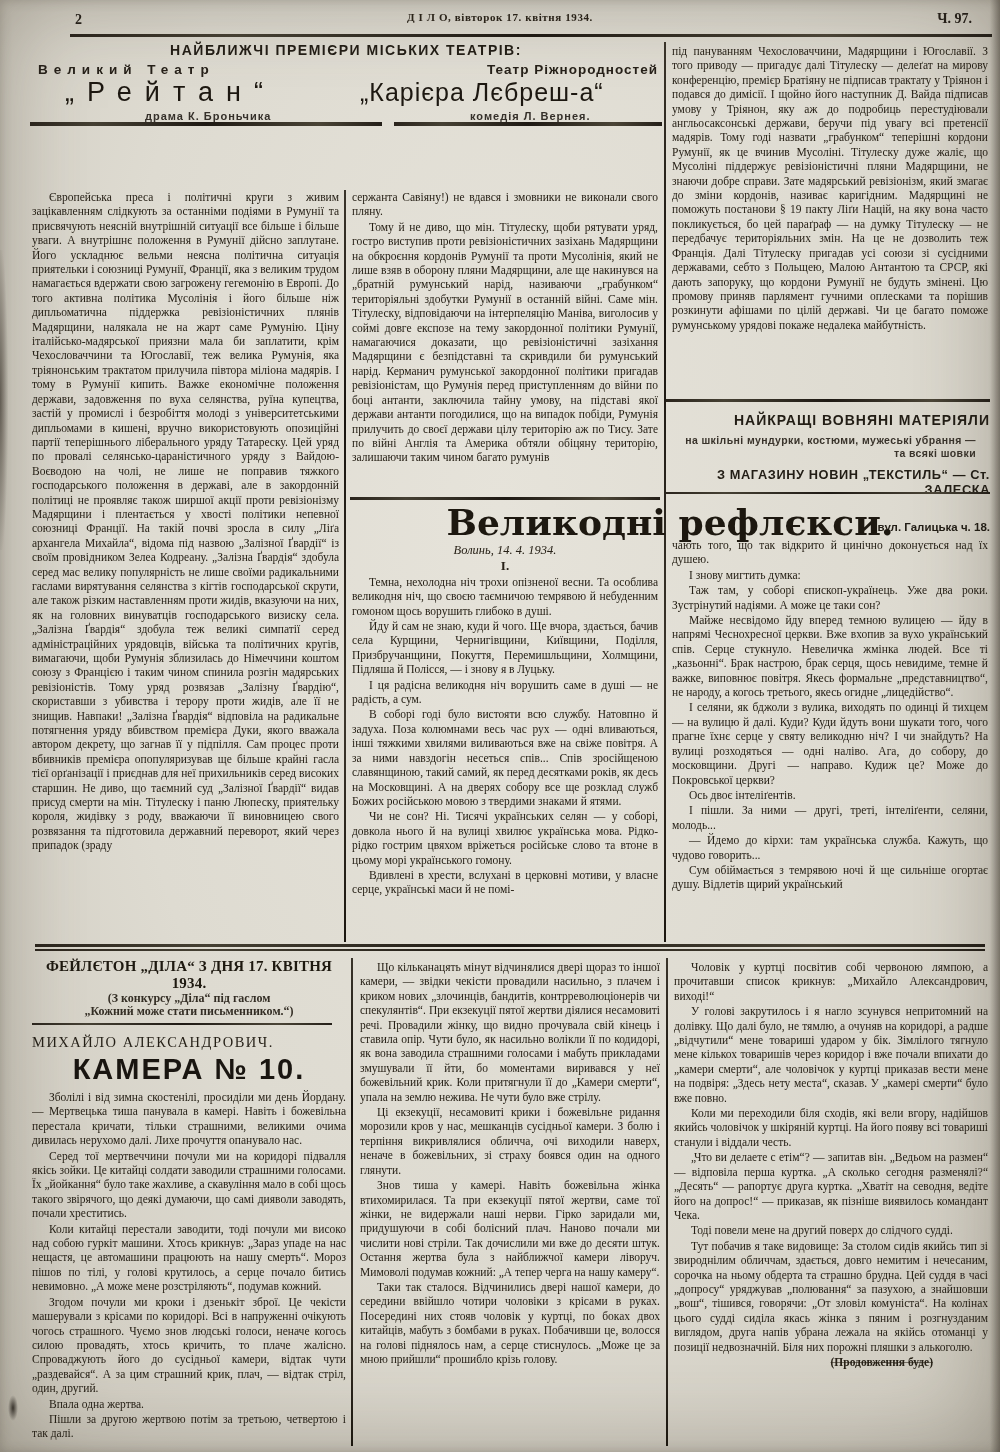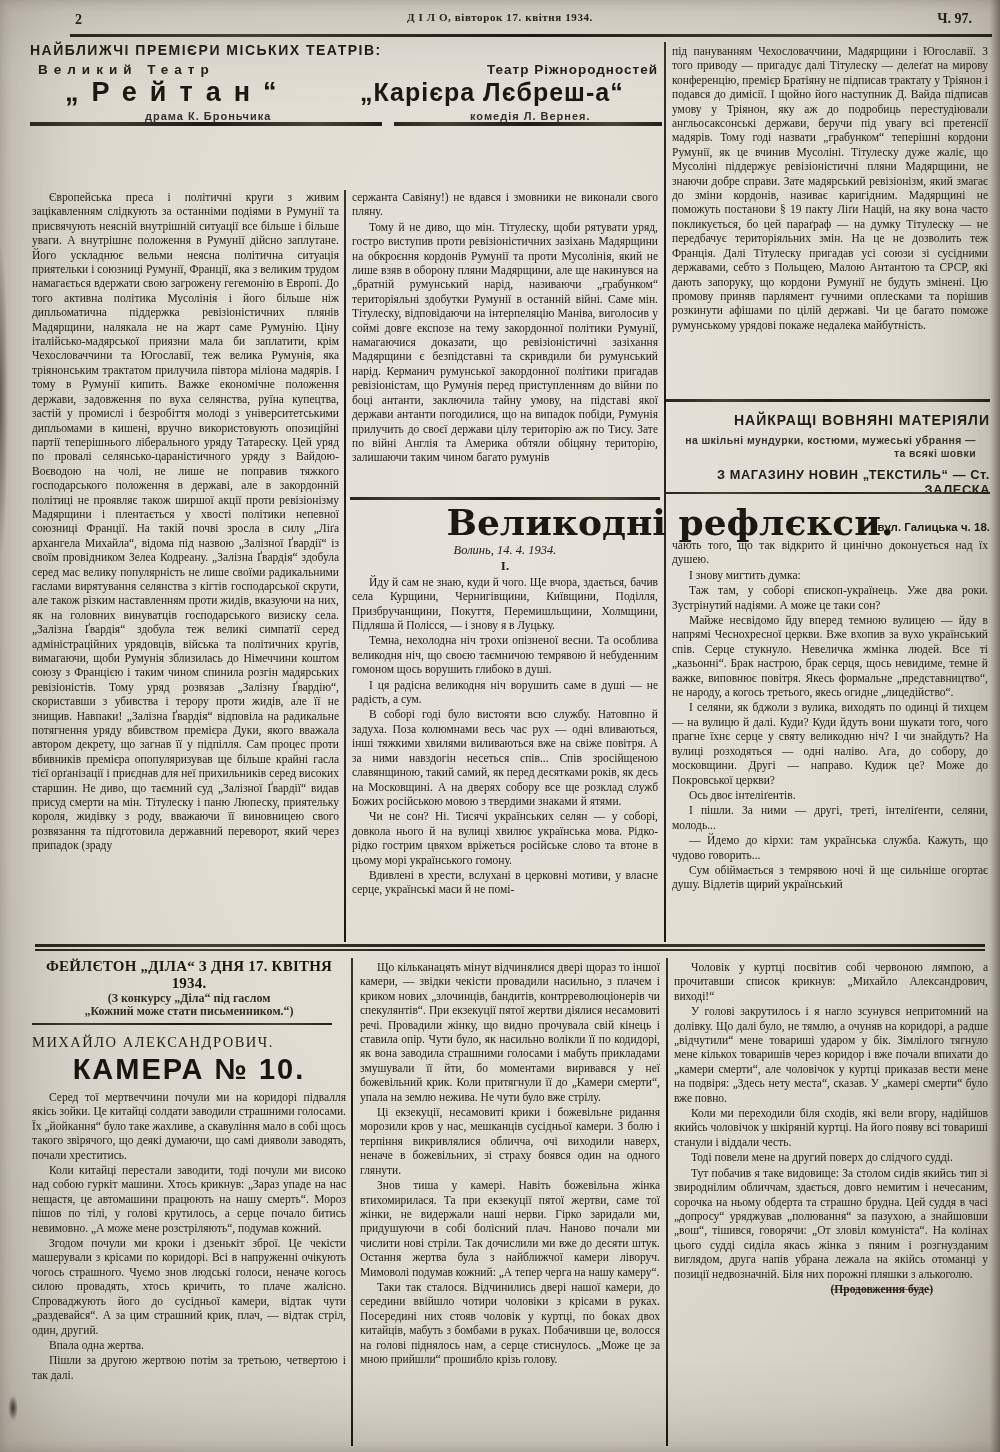--- a/index.html
+++ b/index.html
@@ -10,24 +10,24 @@
     font-family:"Liberation Serif", serif; color:#262019;}
   .abs{position:absolute;}
   
   .hrule{background:linear-gradient(90deg,#2a241c 0%,#454033 18%,#1e1913 50%,#4a4436 82%,#241f18 100%);}
   .vrule{background:linear-gradient(180deg,#3a342a,#17130e 30%,#3c362c 70%,#1b160f);width:2px;}
   
   .hdr-num{font-weight:bold;font-size:14px;}
   .hdr-mast{width:100%;text-align:center;font-size:11px;font-weight:bold;letter-spacing:.6px;color:#2a2319;}
   .hdr-issue{font-weight:bold;font-size:14px;}
   
-  .th-head{width:100%;text-align:left;font-family:"Liberation Sans",sans-serif;font-weight:bold;
+  .th-head{width:100%;text-align:center;font-family:"Liberation Sans",sans-serif;font-weight:bold;
     font-size:14px;letter-spacing:1.5px;color:#221d15;}
   .th-venue{font-family:"Liberation Sans",sans-serif;font-weight:bold;font-size:13.5px;letter-spacing:6px;}
-  .th-title{font-family:"Liberation Sans",sans-serif;font-weight:bold;font-size:27px;color:#1c1710;}
+  .th-title{font-family:"Liberation Sans",sans-serif;font-weight:normal;font-size:27px;color:#1c1710;}
   .th-note{font-family:"Liberation Sans",sans-serif;font-weight:bold;font-size:11px;letter-spacing:1px;color:#35302a;}
   
   .headline{font-family:"DejaVu Serif",serif;font-weight:bold;text-align:center;color:#1d1810;}
   
   .col{font-size:11.5px;line-height:14.4px;text-align:justify;overflow:hidden;color:#272117;}
   .col p{margin:0;text-indent:17px;}
   .col p.cont{text-indent:0;}
   .col p + p{margin-top:1px;}
   .dateline{text-align:center;font-style:italic;font-size:12.5px;text-indent:0 !important;}
   .sectno{text-align:center;font-weight:bold;font-size:13px;text-indent:0 !important;margin-top:2px !important;}
@@ -92,22 +92,22 @@
     <div class="ad-l3">З МАГАЗИНУ НОВИН „ТЕКСТИЛЬ“ — Ст. ЗАЛЕСКА</div>
     <div class="ad-l4">вул. Галицька ч. 18.</div>
   </div>
   <div class="abs hrule" style="left:666px;top:492px;width:324px;height:2px;"></div>
 
   <div class="abs headline" style="left:350px;top:501px;width:640px;font-size:36px;">Великодні рефлєкси.</div>
 
   <div class="abs col" style="left:352px;top:543px;width:306px;height:399px;">
     <p class="dateline">Волинь, 14. 4. 1934.</p>
     <p class="sectno">І.</p>
+    <p>Темна, нехолодна ніч трохи опізненої весни. Та особлива великодня ніч, що своєю таємничою темрявою й небуденним гомоном щось ворушить глибоко в душі.</p>
     <p>Йду й сам не знаю, куди й чого. Ще вчора, здається, бачив села Курщини, Чернигівщини, Київщини, Поділля, Призбручанщини, Покуття, Перемишльщини, Холмщини, Підляша й Полісся, — і знову я в Луцьку.</p>
-    <p>Темна, нехолодна ніч трохи опізненої весни. Та особлива великодня ніч, що своєю таємничою темрявою й небуденним гомоном щось ворушить глибоко в душі.</p>
     <p>І ця радісна великодня ніч ворушить саме в душі — не радість, а сум.</p>
     <p>В соборі годі було вистояти всю службу. Натовпно й задуха. Поза колюмнами весь час рух — одні вливаються, інші тяжкими хвилями виливаються вже на свіже повітря. А за ними навздогін несеться спів... Спів зросійщеною славянщиною, такий самий, як перед десятками років, як десь на Московщині. А на дверях собору все ще розклад служб Божих російською мовою з твердими знаками й ятями.</p>
     <p>Чи не сон? Ні. Тисячі українських селян — у соборі, довкола нього й на вулиці хвилює українська мова. Рідко-рідко гострим цвяхом вріжеться російське слово та втоне в цьому морі українського гомону.</p>
     <p>Вдивлені в хрести, вслухані в церковні мотиви, у власне серце, українські маси й не помі-</p>
   </div>
   <div class="abs col" style="left:672px;top:538px;width:316px;height:402px;">
     <p class="cont">чають того, що так відкрито й цинічно доконується над їх душею.</p>
     <p>І знову мигтить думка:</p>
     <p>Таж там, у соборі єпископ-українець. Уже два роки. Зустрінутий надіями. А може це таки сон?</p>
     <p>Майже несвідомо йду вперед темною вулицею — йду в напрямі Чеснохресної церкви. Вже вхопив за вухо український спів. Серце стукнуло. Невеличка жмінка людей. Все ті „казьонні“. Брак настрою, брак серця, щось невидиме, темне й важке, виповнює повітря. Якесь формальне „представництво“, не народу, а когось третього, якесь огидне „лицедійство“.</p>
@@ -122,39 +122,41 @@
   <div class="abs hrule" style="left:35px;top:949px;width:950px;height:2px;"></div>
 
   <div class="abs" style="left:32px;top:958px;width:314px;height:488px;overflow:hidden;">
     <div class="f-head">ФЕЙЛЄТОН „ДІЛА“ З ДНЯ 17. КВІТНЯ 1934.</div>
     <div class="f-contest">(З конкурсу „Діла“ під гаслом</div>
     <div class="f-contest">„Кожний може стати письменником.“)</div>
     <div class="hrule" style="width:300px;height:2px;margin-top:5px;"></div>
     <div class="f-author">МИХАЙЛО АЛЕКСАНДРОВИЧ.</div>
     <div class="f-title">КАМЕРА № 10.</div>
     <div class="col" style="margin-top:4px;">
+      <p>Зболілі і від зимна скостенілі, просиділи ми день Йордану. — Мертвецька тиша панувала в камері. Навіть і божевільна перестала кричати, тільки страшними, великими очима дивилась нерухомо далі. Лихе прочуття опанувало нас.</p>
       <p>Серед тої мертвеччини почули ми на коридорі підвалля якісь зойки. Це китайці солдати заводили страшними голосами. Їх „йойкання“ було таке жахливе, а скавуління мало в собі щось такого звірячого, що деякі думаючи, що самі дияволи заводять, почали хреститись.</p>
       <p>Коли китайці перестали заводити, тоді почули ми високо над собою гуркіт машини. Хтось крикнув: „Зараз упаде на нас нещастя, це автомашини працюють на нашу смерть“. Мороз пішов по тілі, у голові крутилось, а серце почало битись невимовно. „А може мене розстріляють“, подумав кожний.</p>
       <p>Згодом почули ми кроки і дзенькіт зброї. Це чекісти машерували з крісами по коридорі. Всі в напруженні очікують чогось страшного. Чуємо знов людські голоси, неначе когось силою провадять, хтось кричить, то плаче жалісно. Спроваджують його до сусідньої камери, відтак чути „раздевайся“. А за цим страшний крик, плач, — відтак стріл, один, другий.</p>
       <p>Впала одна жертва.</p>
       <p>Пішли за другою жертвою потім за третьою, четвертою і так далі.</p>
     </div>
   </div>
   <div class="abs vrule" style="left:351px;top:958px;height:488px;"></div>
   <div class="abs col" style="left:360px;top:960px;width:300px;height:486px;">
     <p>Що кільканацять мінут відчинялися двері щораз то іншої камери, — звідки чекісти провадили насильно, з плачем і криком нових „злочинців, бандитів, контрреволюціонерів чи спекулянтів“. При екзекуції пятої жертви діялися несамовиті речі. Провадили жінку, що видно прочувала свій кінець і ставила опір. Чути було, як насильно волікли її по кодидорі, як вона заводила страшними голосами і мабуть прикладами змушували її йти, бо моментами виривався у неї божевільний крик. Коли притягнули її до „Камери смерти“, упала на землю нежива. Не чути було вже стрілу.</p>
     <p>Ці екзекуції, несамовиті крики і божевільне ридання морозили кров у нас, мешканців сусідньої камери. З болю і терпіння викривлялися обличча, очі виходили наверх, неначе в божевільних, зі страху боявся один на одного глянути.</p>
     <p>Знов тиша у камері. Навіть божевільна жінка втихомирилася. Та при екзекуції пятої жертви, саме тої жінки, не видержали наші нерви. Гірко заридали ми, придушуючи в собі болісний плач. Наново почали ми числити нові стріли. Так дочислили ми вже до десяти штук. Остання жертва була з найближчої камери ліворуч. Мимоволі подумав кожний: „А тепер черга на нашу камеру“.</p>
     <p>Таки так сталося. Відчинились двері нашої камери, до середини ввійшло чотири чоловіки з крісами в руках. Посередині них стояв чоловік у куртці, по боках двох китайців, мабуть з бомбами в руках. Побачивши це, волосся на голові піднялось нам, а серце стиснулось. „Може це за мною прийшли“ прошибло крізь голову.</p>
   </div>
   <div class="abs vrule" style="left:666px;top:958px;height:488px;"></div>
   <div class="abs col" style="left:674px;top:960px;width:314px;height:486px;">
     <p>Чоловік у куртці посвітив собі червоною лямпою, а прочитавши список крикнув: „Михайло Александрович, виході!“</p>
     <p>У голові закрутилось і я нагло зсунувся непритомний на долівку. Що далі було, не тямлю, а очуняв на коридорі, а радше „відчутили“ мене товариші ударом у бік. Зімлілого тягнуло мене кількох товаришів через коридор і вже почали впихати до „камери смерти“, але чоловічок у куртці приказав вести мене на подвіря: „Здесь нету места“, сказав. У „камері смерти“ було вже повно.</p>
     <p>Коли ми переходили біля сходів, які вели вгору, надійшов якийсь чоловічок у шкіряній куртці. На його появу всі товариші станули і віддали честь.</p>
+    <p>„Что ви делаете с етім“? — запитав він. „Ведьом на размен“ — відповіла перша куртка. „А сколько сегодня разменялі?“ „Десять“ — рапортує друга куртка. „Хватіт на севодня, ведіте його на допрос!“ — приказав, як пізніше виявилось командант Чека.</p>
     <p>Тоді повели мене на другий поверх до слідчого судді.</p>
     <p>Тут побачив я таке видовище: За столом сидів якийсь тип зі звироднілим обличчам, здається, довго немитим і нечесаним, сорочка на ньому обдерта та страшно брудна. Цей суддя в часі „допросу“ уряджував „полювання“ за пазухою, а знайшовши „вош“, тішився, говорячи: „От зловіл комуніста“. На колінах цього судді сиділа якась жінка з пяним і розгнузданим виглядом, друга напів убрана лежала на якійсь отоманці у позиції недвозначній. Біля них порожні пляшки з алькоголю.</p>
     <p class="contin">(Продовження буде)</p>
   </div>
 
   <div class="abs smudge" style="left:0;top:250px;width:8px;height:300px;background:radial-gradient(ellipse at 0 50%,rgba(35,28,20,.55),rgba(35,28,20,0) 75%);"></div>
   <div class="abs smudge" style="right:0;top:0;width:10px;height:1452px;background:linear-gradient(270deg,rgba(40,33,24,.4),rgba(40,33,24,0));"></div>
   <div class="abs smudge" style="left:8px;top:1395px;width:10px;height:26px;background:radial-gradient(ellipse,rgba(25,20,14,.8),rgba(25,20,14,0) 70%);"></div>
 </div>
 

